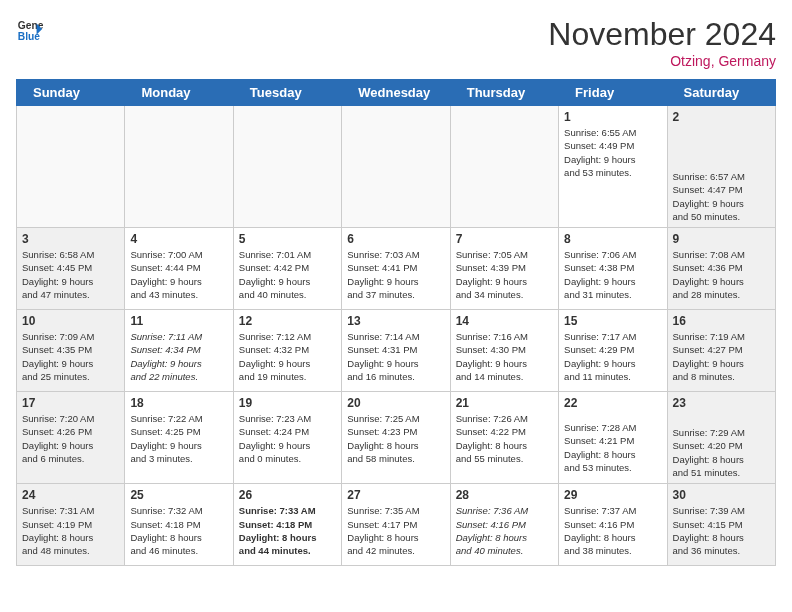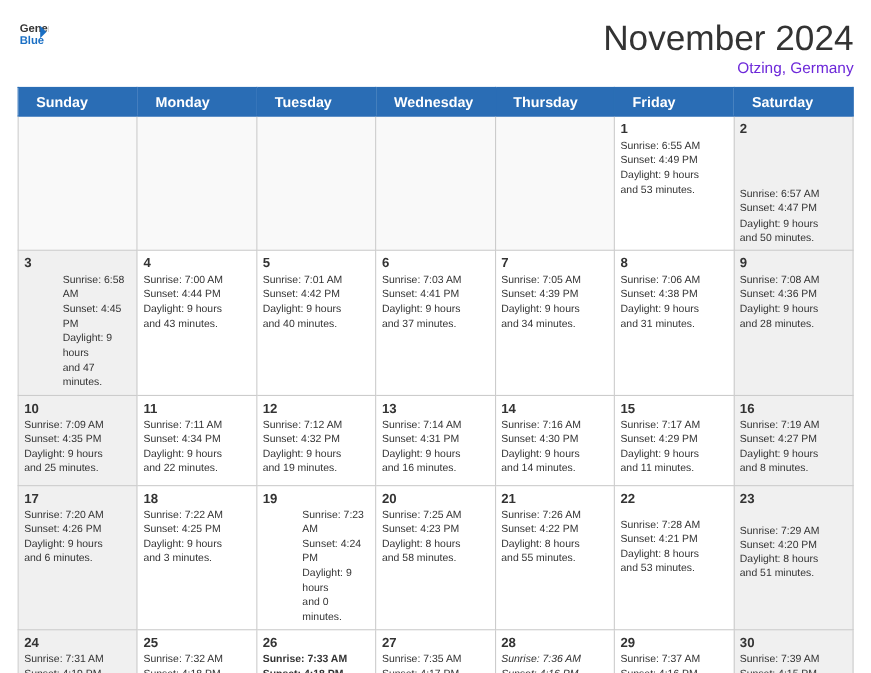--- a/index.html
+++ b/index.html
@@ -33,21 +33,21 @@
       text-align: right;
     }
     .month-title {
       font-size: 32px;
       font-weight: normal;
       color: #333;
       margin-left: 16px;
     }
     .subtitle {
       font-size: 14px;
-      color: #6d28d9;
+      color: #be185d;
     }
     table {
       width: 100%;
       border-collapse: collapse;
       table-layout: fixed;
     }
     th {
       background-color: #2a6db5;
       color: white;
       text-align: left;
@@ -129,21 +129,21 @@
             <div class="day-num">2</div>
             <div class="day-detail" style="white-space: pre-line; margin-top: 46px;">Sunrise: 6:57 AM
 Sunset: 4:47 PM
 Daylight: 9 hours
 and 50 minutes.</div>
           </td>
         </tr>
         <tr>
           <td class="weekend">
             <div class="day-num">3</div>
-            <div class="day-detail" style="white-space: pre-line; margin-left: 35px;">Sunrise: 6:58 AM
+            <div class="day-detail" style="white-space: pre-line;">Sunrise: 6:58 AM
 Sunset: 4:45 PM
 Daylight: 9 hours
 and 47 minutes.</div>
           </td>
           <td>
             <div class="day-num">4</div>
             <div class="day-detail" style="white-space: pre-line;">Sunrise: 7:00 AM
 Sunset: 4:44 PM
 Daylight: 9 hours
 and 43 minutes.</div>
@@ -187,21 +187,21 @@
         <tr>
           <td class="weekend">
             <div class="day-num">10</div>
             <div class="day-detail" style="white-space: pre-line;">Sunrise: 7:09 AM
 Sunset: 4:35 PM
 Daylight: 9 hours
 and 25 minutes.</div>
           </td>
           <td>
             <div class="day-num">11</div>
-            <div class="day-detail" style="white-space: pre-line;">Sunrise: 7:11 AM
+            <div class="day-detail" style="white-space: pre-line; font-style: italic;">Sunrise: 7:11 AM
 Sunset: 4:34 PM
 Daylight: 9 hours
 and 22 minutes.</div>
           </td>
           <td>
             <div class="day-num">12</div>
             <div class="day-detail" style="white-space: pre-line;">Sunrise: 7:12 AM
 Sunset: 4:32 PM
 Daylight: 9 hours
 and 19 minutes.</div>
@@ -245,21 +245,21 @@
           </td>
           <td>
             <div class="day-num">18</div>
             <div class="day-detail" style="white-space: pre-line;">Sunrise: 7:22 AM
 Sunset: 4:25 PM
 Daylight: 9 hours
 and 3 minutes.</div>
           </td>
           <td>
             <div class="day-num">19</div>
-            <div class="day-detail" style="white-space: pre-line; margin-left: 36px;">Sunrise: 7:23 AM
+            <div class="day-detail" style="white-space: pre-line;">Sunrise: 7:23 AM
 Sunset: 4:24 PM
 Daylight: 9 hours
 and 0 minutes.</div>
           </td>
           <td>
             <div class="day-num">20</div>
             <div class="day-detail" style="white-space: pre-line;">Sunrise: 7:25 AM
 Sunset: 4:23 PM
 Daylight: 8 hours
 and 58 minutes.</div>

